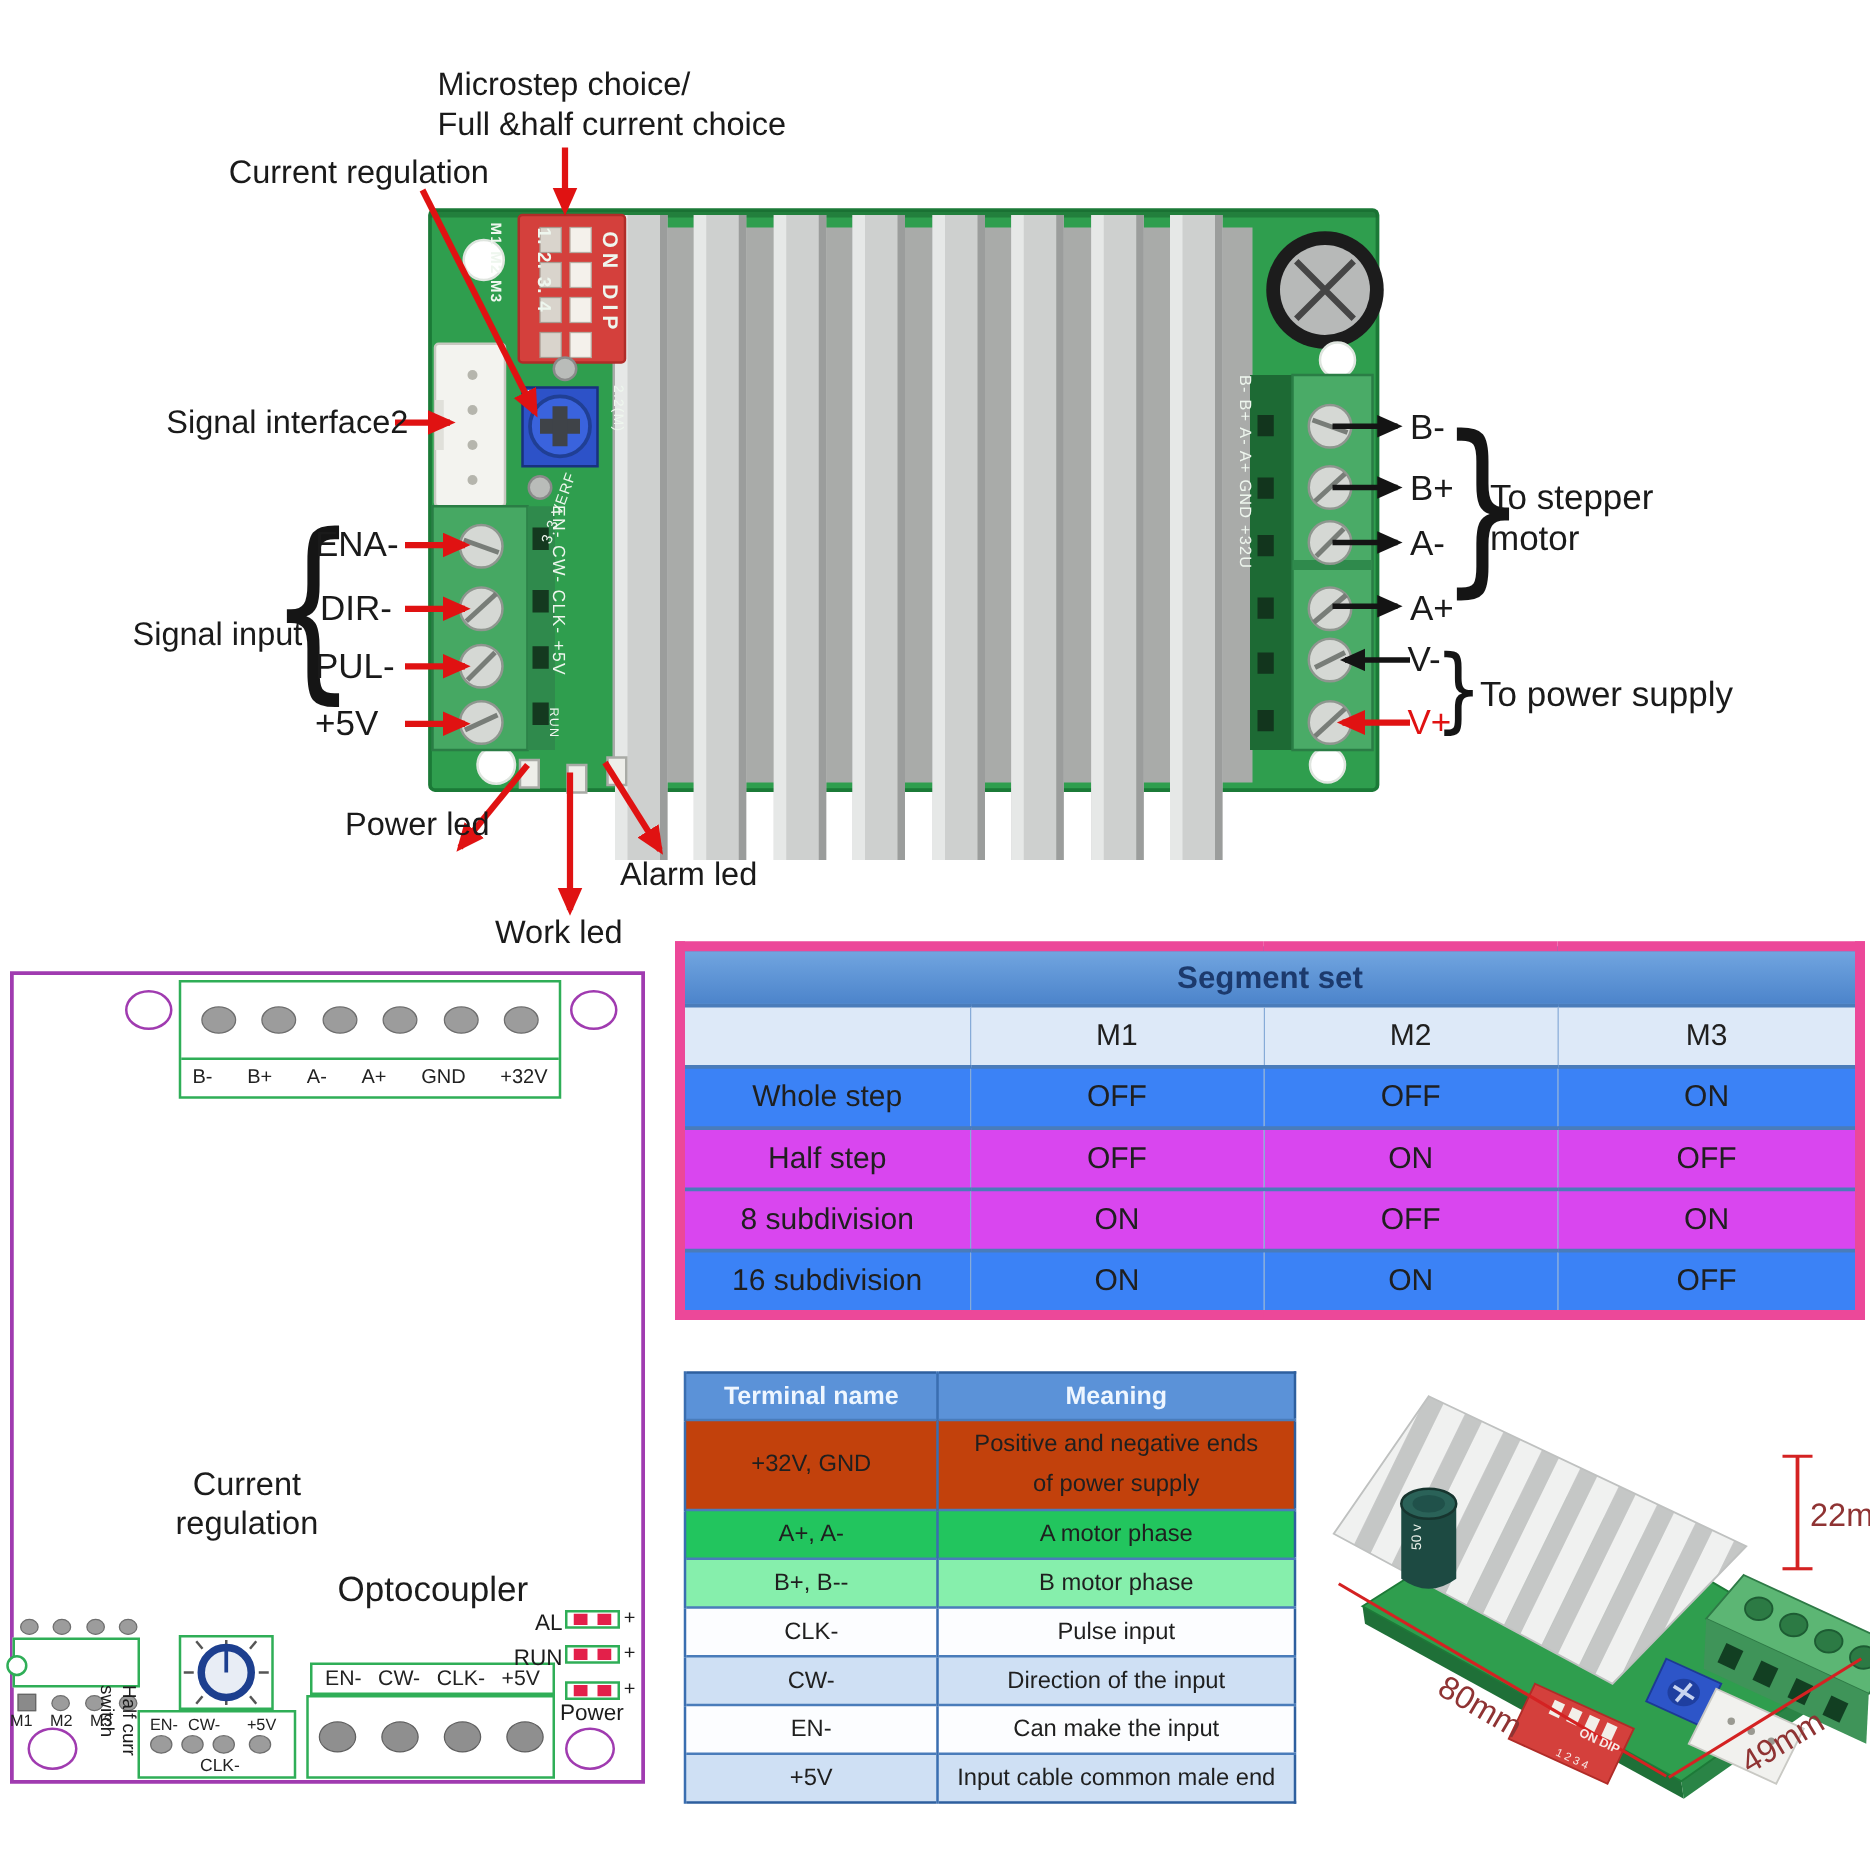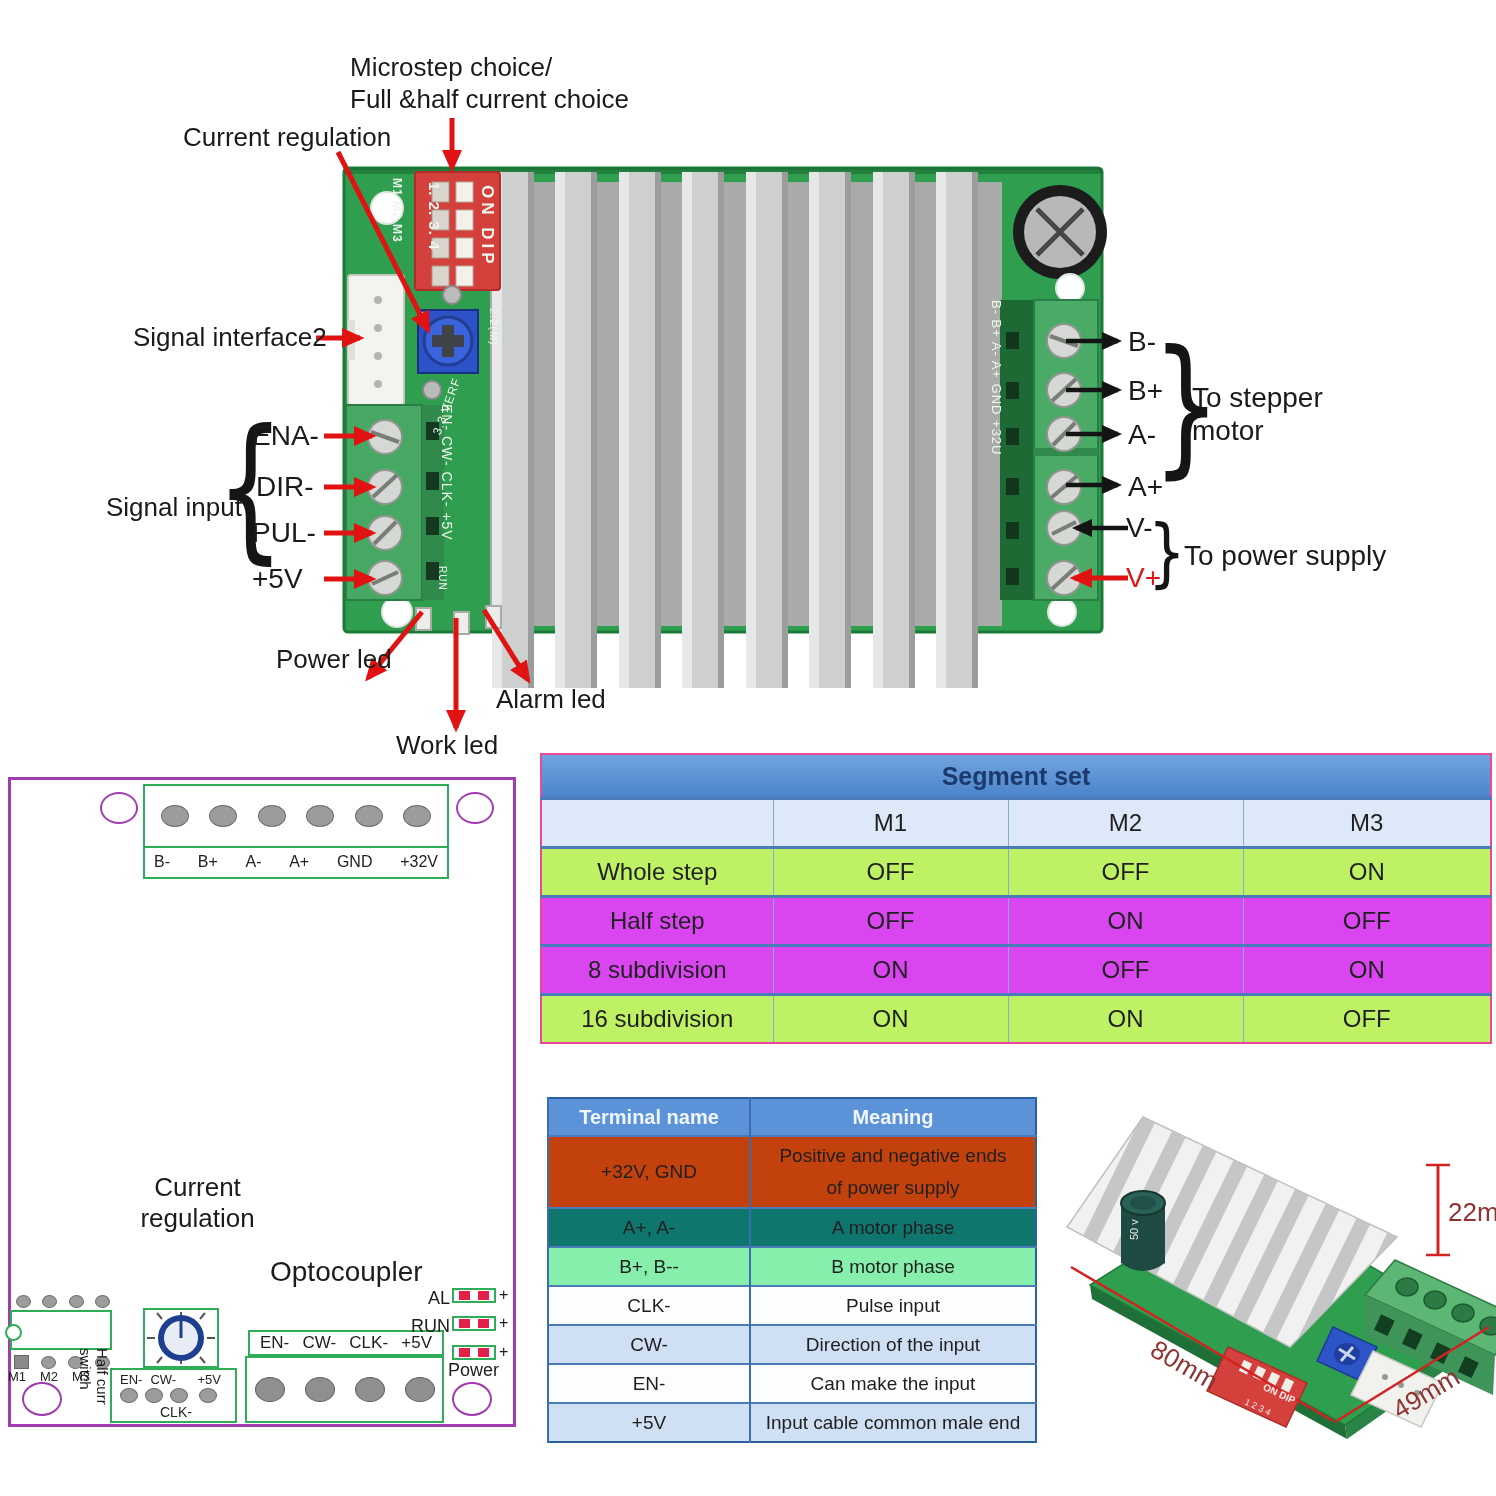--- a/index.html
+++ b/index.html
@@ -23,27 +23,27 @@
   .dotrow{display:flex;align-items:center;justify-content:space-between;}
   .dot{background:#9c9c9c;border:1px solid #6e6e6e;border-radius:50%;}
   .navy{color:#21216e;}
   .ledbox{position:absolute;width:44px;height:15px;border:2px solid #2fae57;background:#fff;
           display:flex;align-items:center;justify-content:center;gap:8px;box-sizing:border-box;}
   .ledsq{width:11px;height:9px;background:#e3204a;}
   .sch-lbl{position:absolute;color:#1c1c1c;white-space:nowrap;}
   
   table{border-collapse:collapse;table-layout:fixed;}
   .seg-table{position:absolute;left:540px;top:753px;width:952px;z-index:2;
-             border:2px solid #ec4899;font-size:24px;color:#1f1f1f;}
+             border:8px solid #ec4899;font-size:24px;color:#1f1f1f;}
   .seg-table td,.seg-table th{border-left:1px solid #86abd8;border-top:3px solid #4a7cba;
              text-align:center;padding:0;height:46px;font-weight:normal;}
   .seg-table .title{background:linear-gradient(#71a5e0,#4c84cb);color:#1c3a6d;
              font-weight:bold;font-size:25px;height:42px;border-top:none;}
   .seg-table .subhead td{background:#dde9f8;}
-  .seg-table .rowA td{background:#bef264;}
+  .seg-table .rowA td{background:#3b82f6;}
   .seg-table .rowB td{background:#d946ef;}
   .term-table{position:absolute;left:547px;top:1097px;width:490px;z-index:2;
              border:2px solid #2e5f9e;font-size:19px;color:#1f1f1f;}
   .term-table td,.term-table th{border-left:2px solid #3a6eb0;border-top:2px solid #4a7cba;
              text-align:center;padding:0;height:37px;font-weight:normal;}
   .term-table th{background:#5b92d8;color:#eef6ff;font-weight:bold;font-size:20px;
              height:36px;border-top:none;}
   
   .dim{position:absolute;color:#8f3333;font-size:26px;white-space:nowrap;z-index:6;}
 </style>
@@ -427,21 +427,21 @@
       </colgroup>
     <tbody>
         <tr>
       <th>Terminal name</th>
       <th>Meaning</th>
     </tr>
     <tr style="background:#c2410c;">
       <td style="height:70px;">+32V, GND</td>
       <td style="height:70px;padding:0 28px;line-height:1.7;">Positive and negative ends of power supply</td>
     </tr>
-    <tr style="background:#0f766e;">
+    <tr style="background:#22c55e;">
       <td>A+, A-</td>
       <td>A motor phase</td>
     </tr>
     <tr style="background:#86efac;">
       <td>B+, B--</td>
       <td>B motor phase</td>
     </tr>
     <tr style="background:#fcfdff;">
       <td>CLK-</td>
       <td>Pulse input</td>

